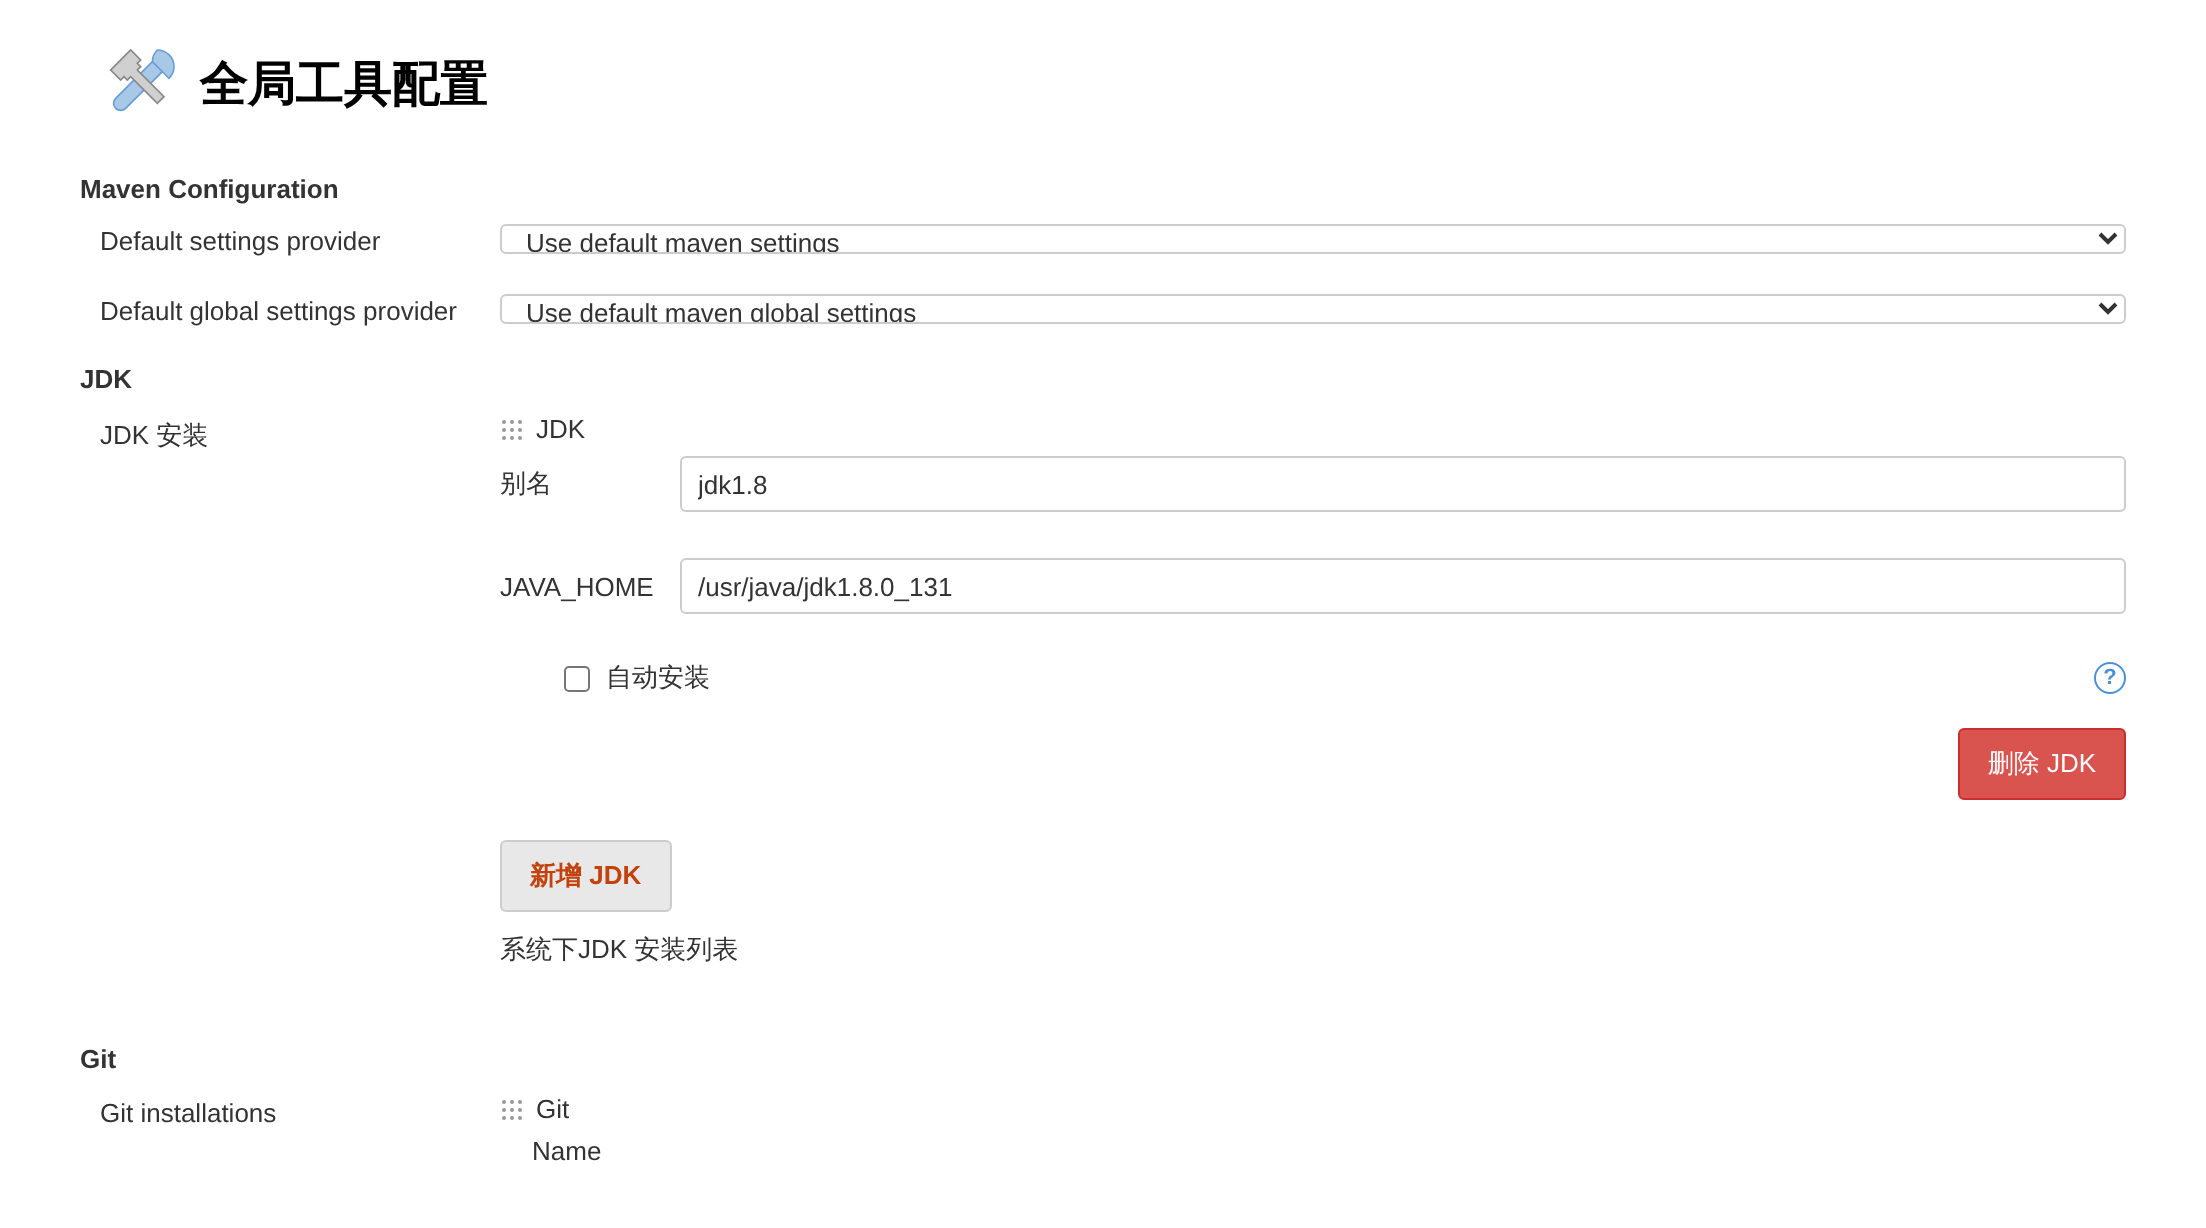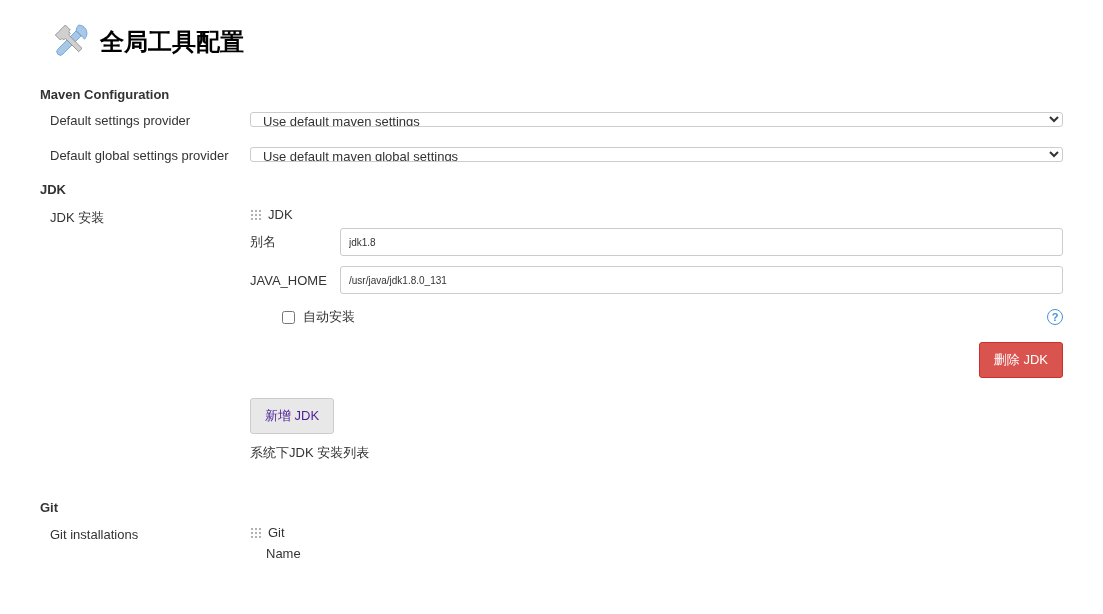--- a/index.html
+++ b/index.html
@@ -82,38 +82,38 @@
       display: inline-block;
     }
     .drag-icon svg { width: 12px; height: 12px; }
     .tool-name {
       font-size: 13px;
       color: #333;
     }
     .field-row {
       display: flex;
       align-items: center;
-      margin-bottom: 10px;
+      margin-bottom: 23px;
     }
     .field-label {
       width: 90px;
       flex-shrink: 0;
       font-size: 13px;
       color: #333;
     }
     .field-label.wide {
       width: 140px;
     }
     .text-input {
       flex: 1;
       height: 28px;
       border: 1px solid #ccc;
       border-radius: 3px;
       padding: 0 8px;
-      font-size: 10px;
+      font-size: 13px;
       color: #333;
       background: #fff;
     }
     .checkbox-row {
       display: flex;
       align-items: center;
       gap: 8px;
       margin-top: 14px;
       margin-bottom: 16px;
       padding-left: 32px;
@@ -153,22 +153,23 @@
       cursor: pointer;
       border: 1px solid transparent;
     }
     .btn-danger {
       background: #d9534f;
       color: #fff;
       border-color: #c9302c;
     }
     .btn-default {
       background: #e8e8e8;
-      color: #4c1d95;
+      color: #c2410c;
       border-color: #ccc;
+      font-weight: bold;
     }
     .helper-text {
       font-size: 13px;
       color: #333;
       margin: 10px 0 24px 0;
     }
     .tool-header.sub {
         margin-left: -16px;
     }
   </style>

